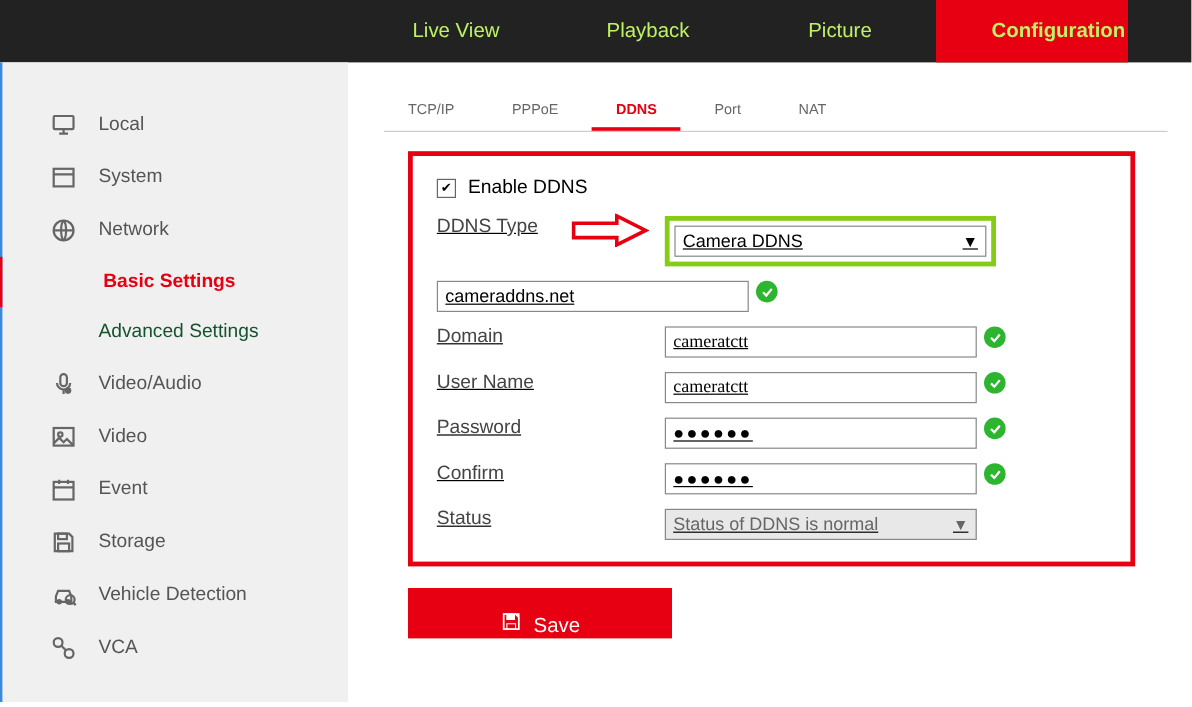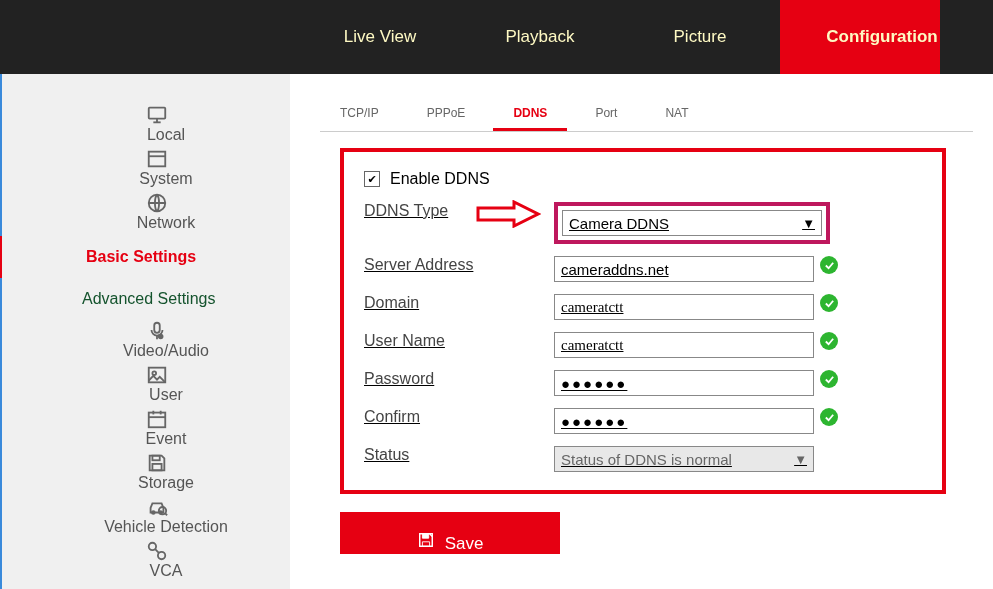--- a/index.html
+++ b/index.html
@@ -1,47 +1,47 @@
 <!DOCTYPE html>
 <html><head>
 <meta charset="utf-8">
 <style>
   * { box-sizing: border-box; margin: 0; padding: 0; }
   body { font-family: Arial, sans-serif; width: 993px; height: 589px; overflow: hidden; background: #fff; }
   
-  .topbar { display: flex; height: 74px; background: #222; color: #fef9c3; }
+  .topbar { display: flex; height: 52px; background: #222; color: #bef264; }
   .topbar-spacer { flex: 0 0 300px; }
   .topbar-item { flex: 0 0 160px; display: flex; align-items: center; justify-content: center; font-size: 17px; cursor: pointer; }
   .topbar-item.active { background: #e60012; font-weight: bold; padding-left: 44px; }
   
   .main { display: flex; height: calc(100% - 56px); }
   
   .sidebar { width: 290px; background: #f0f0f0; padding-top: 30px; border-left: 2px solid #3a8adb; }
-  .side-item { display: flex; align-items: center; height: 44px; padding-left: 40px; color: #555; font-size: 16px; cursor: pointer; flex-direction: column; }
+  .side-item { display: flex; align-items: center; height: 44px; padding-left: 40px; color: #555; font-size: 16px; cursor: pointer; }
   .side-icon { width: 22px; height: 22px; margin-right: 18px; display:flex; align-items:center; justify-content:center; }
   .side-sub { padding-left: 80px; font-size: 16px; color: #14532d; height: 42px; display:flex; align-items:center; cursor:pointer; }
   .side-sub.active { color: #e60012; font-weight: bold; border-left: 4px solid #e60012; margin-left: -4px; padding-left: 84px; }
   
   .content { flex: 1; padding: 24px 20px 0 30px; position: relative; }
   
   .tabs { display: flex; border-bottom: 1px solid #ccc; margin-bottom: 16px; }
   .tab { padding: 8px 20px; color: #666; font-size: 12px; cursor: pointer; margin-right: 8px; }
   .tab.active { color: #e60012; border-bottom: 3px solid #e60012; font-weight: bold; }
   
   .form-box { border: 4px solid #e60012; padding: 18px 24px 18px 20px; width: 606px; margin-left: 20px; }
   
   .checkbox-row { display: flex; align-items: center; margin-bottom: 14px; }
   .checkbox { width: 16px; height: 16px; border: 1px solid #666; display:flex; align-items:center; justify-content:center; margin-right: 10px; cursor:pointer; }
   .checkmark { font-size: 11px; color: #000; line-height: 1; }
   
   .form-row { display: flex; align-items: flex-start; margin-bottom: 12px; position: relative; text-decoration: underline; }
   .form-label { width: 190px; color: #444; font-size: 16px; }
   .arrow-box { position: absolute; left: 112px; top: -2px; width: 65px; height: 28px; }
   
-  .type-wrap { border: 4px solid #be185d; padding: 4px; display:flex; }
+  .type-wrap { border: 4px solid #84cc16; padding: 4px; display:flex; }
   
   .select, .text-input, .status-box { border: 1px solid #888; height: 26px; font-size: 15px; padding: 0 6px; background: #fff; }
   .select { width: 260px; display:flex; align-items:center; justify-content:space-between; cursor:pointer; }
   .text-input { width: 260px; font-family: 'Times New Roman', serif; }
   .status-box { width: 260px; background: #e8e8e8; color: #666; display:flex; align-items:center; justify-content:space-between; cursor:pointer; }
   
   .check-circle { width: 18px; height: 18px; border-radius: 50%; background: #2db530; display:flex; align-items:center; justify-content:center; margin-left: 6px; }
   .check-circle svg { width: 11px; height: 11px; }
   
   .chev { font-size: 13px; }
@@ -115,21 +115,21 @@
     </div>
 
     <div class="side-item">
       <span class="side-icon">
         <svg viewBox="0 0 24 24" width="22" height="22" fill="none" stroke="#666" stroke-width="2">
             <rect x="3" y="4" width="18" height="16"></rect>
             <circle cx="9" cy="10" r="2"></circle>
             <path d="M3 18l5-5 4 4 3-3 6 6"></path>
           </svg>
       </span>
-      <span>User</span>
+      <span>Video</span>
     </div>
 
     <div class="side-item">
       <span class="side-icon">
         <svg viewBox="0 0 24 24" width="22" height="22" fill="none" stroke="#666" stroke-width="2">
             <rect x="3" y="5" width="18" height="16"></rect>
             <line x1="3" y1="10" x2="21" y2="10"></line>
             <line x1="8" y1="3" x2="8" y2="7"></line>
             <line x1="16" y1="3" x2="16" y2="7"></line>
             <line x1="8" y1="14" x2="8" y2="14"></line>
@@ -204,21 +204,20 @@
         </div>
         <div class="type-wrap">
           <div class="select">
             <span>Camera DDNS</span>
             <span class="chev">▼</span>
           </div>
         </div>
       </div>
 
       <div class="form-row">
-        <div class="form-label">Server Address</div>
         <input class="text-input" style="font-family: Arial;" value="cameraddns.net">
         <div class="check-circle">
             <svg viewBox="0 0 12 12">
               <path d="M2 6l3 3 5-6" stroke="#fff" stroke-width="2" fill="none"></path>
             </svg>
           </div>
       </div>
 
       <div class="form-row">
         <div class="form-label">Domain</div>

